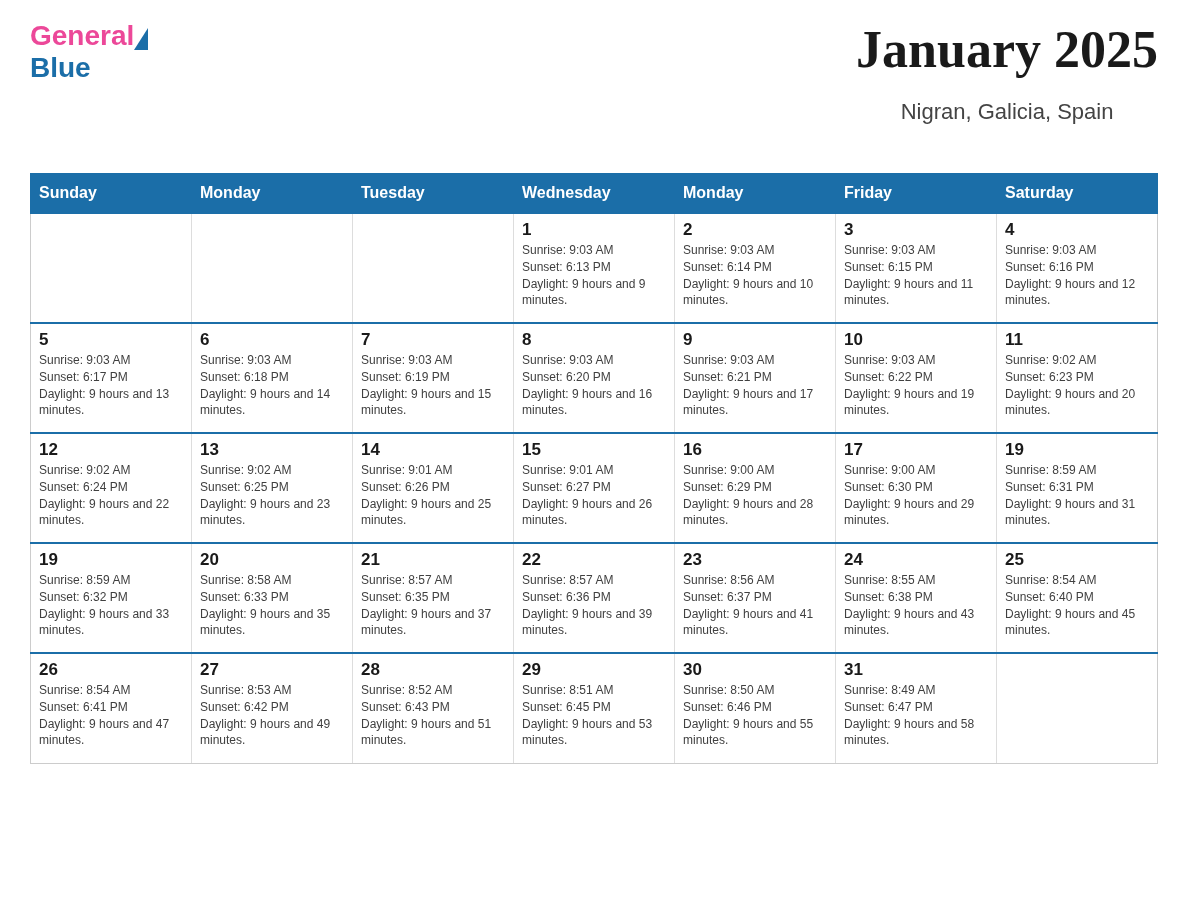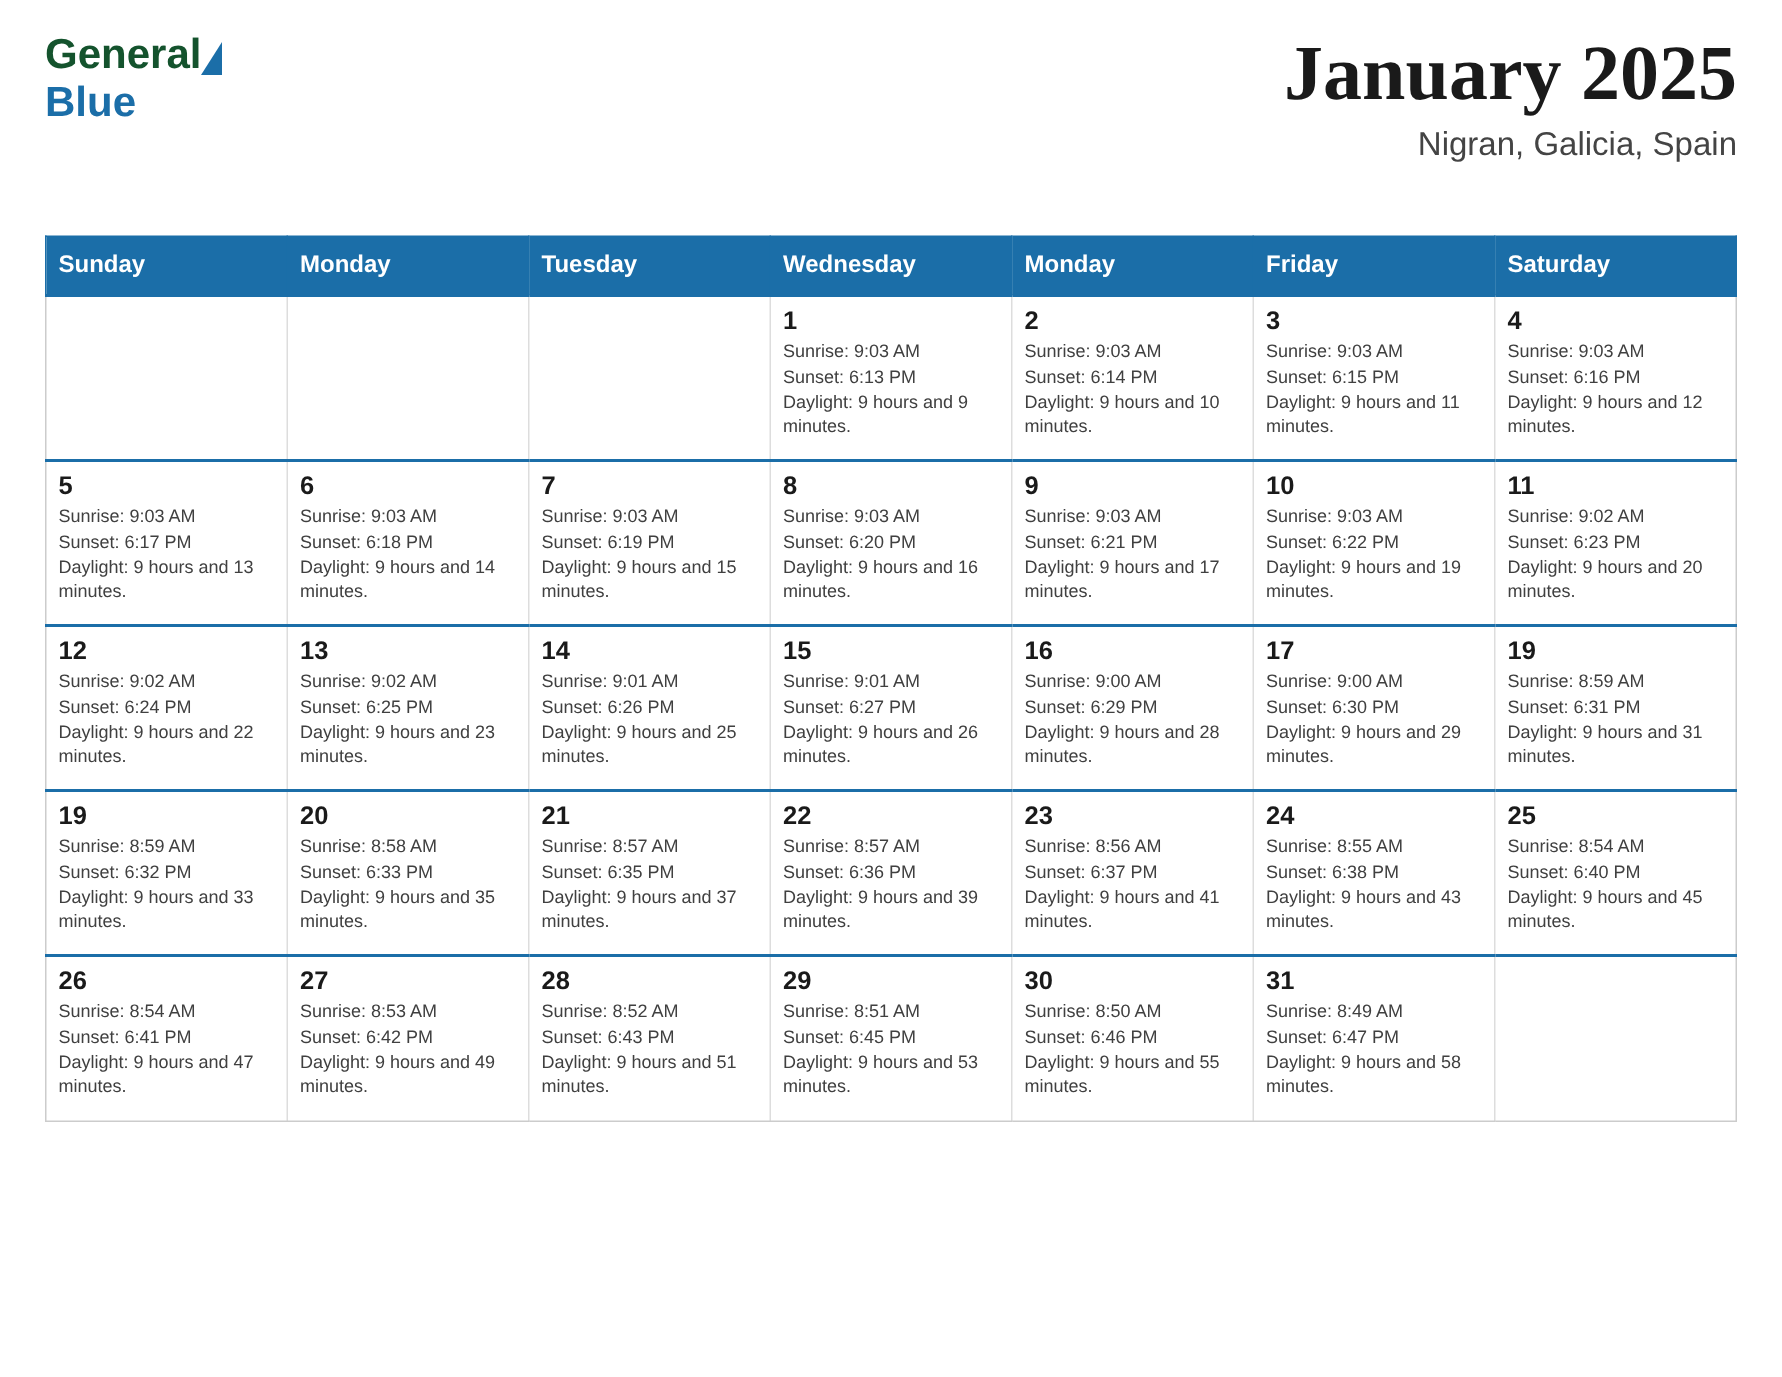--- a/index.html
+++ b/index.html
@@ -12,21 +12,21 @@
     }
     .header {
       display: flex;
       justify-content: space-between;
       align-items: flex-start;
       margin-bottom: 18px;
     }
     .logo-text-general {
       font-size: 28px;
       font-weight: bold;
-      color: #14532d;
+      color: #ec4899;
       font-family: Arial, sans-serif;
     }
     .logo-triangle {
       width: 0;
       height: 0;
       border-left: 14px solid transparent;
       border-right: 0px solid transparent;
       border-bottom: 22px solid #1b6ea8;
       display: inline-block;
       margin-bottom: 2px;
@@ -54,21 +54,22 @@
     }
     .calendar-title {
       font-size: 52px;
       font-weight: bold;
       color: #1a1a1a;
       font-family: Georgia, serif;
     }
     .calendar-subtitle {
       font-size: 22px;
       color: #444;
-      margin-top: 4px;
+      margin-top: 20px;
+      text-align: center;
     }
     table {
       width: 100%;
       border-collapse: collapse;
       margin-top: 48px;
     }
     thead tr th {
       background-color: #1b6ea8;
       color: #fff;
       padding: 10px 8px;

